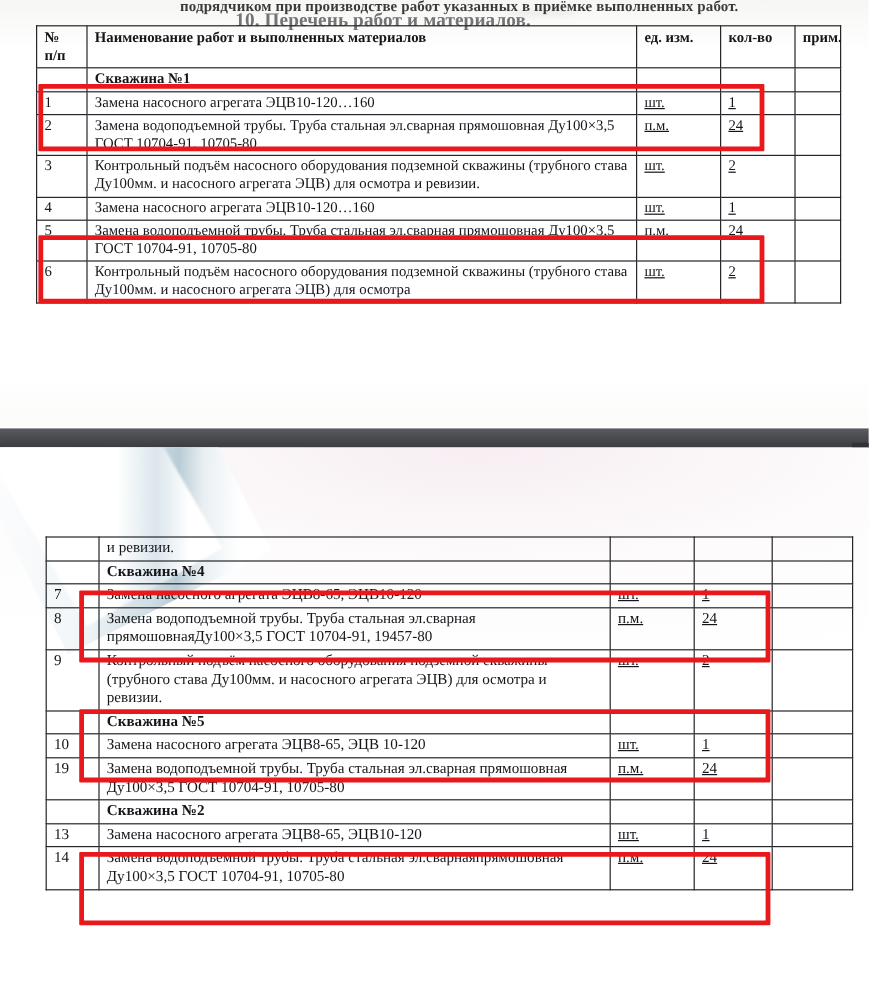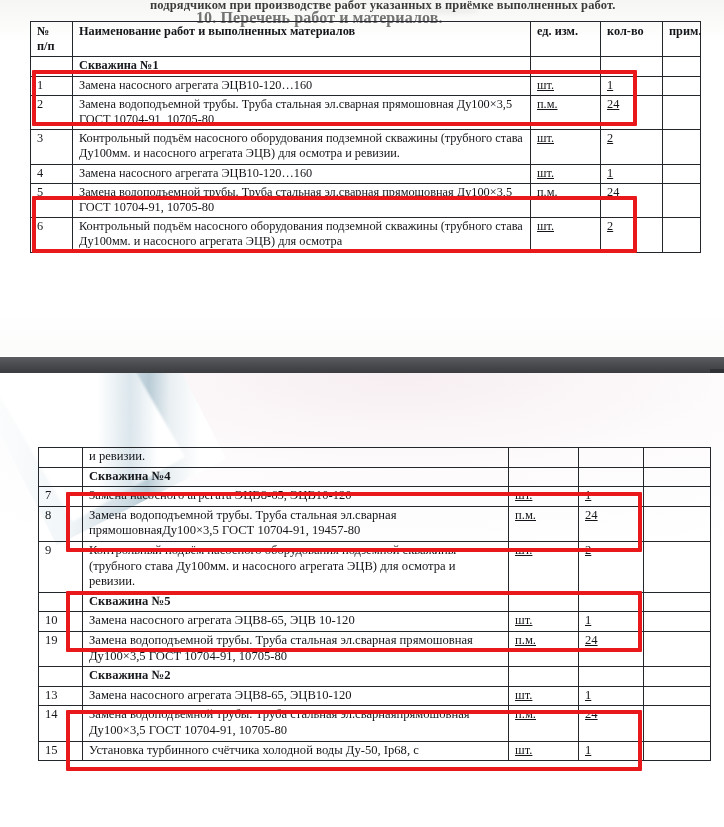--- a/index.html
+++ b/index.html
@@ -280,26 +280,19 @@
           <td class="c-qty">1</td>
           <td></td>
         </tr>
         <tr>
           <td class="c-num">14</td>
           <td>Замена водоподъемной трубы. Труба стальная эл.сварнаяпрямошовная  Ду100×3,5 ГОСТ 10704-91, 10705-80</td>
           <td class="c-unit">п.м.</td>
           <td class="c-qty">24</td>
           <td></td>
         </tr>
-        <tr>
-          <td class="c-num">15</td>
-          <td>Установка турбинного счётчика холодной воды Ду-50, Ip68, с</td>
-          <td class="c-unit">шт.</td>
-          <td class="c-qty">1</td>
-          <td></td>
-        </tr>
       </tbody>
   </table>
 
   <div class="redbox" id="rb3"></div>
   <div class="redbox" id="rb4"></div>
   <div class="redbox" id="rb5"></div>
 </div>
 
 </body></html>

